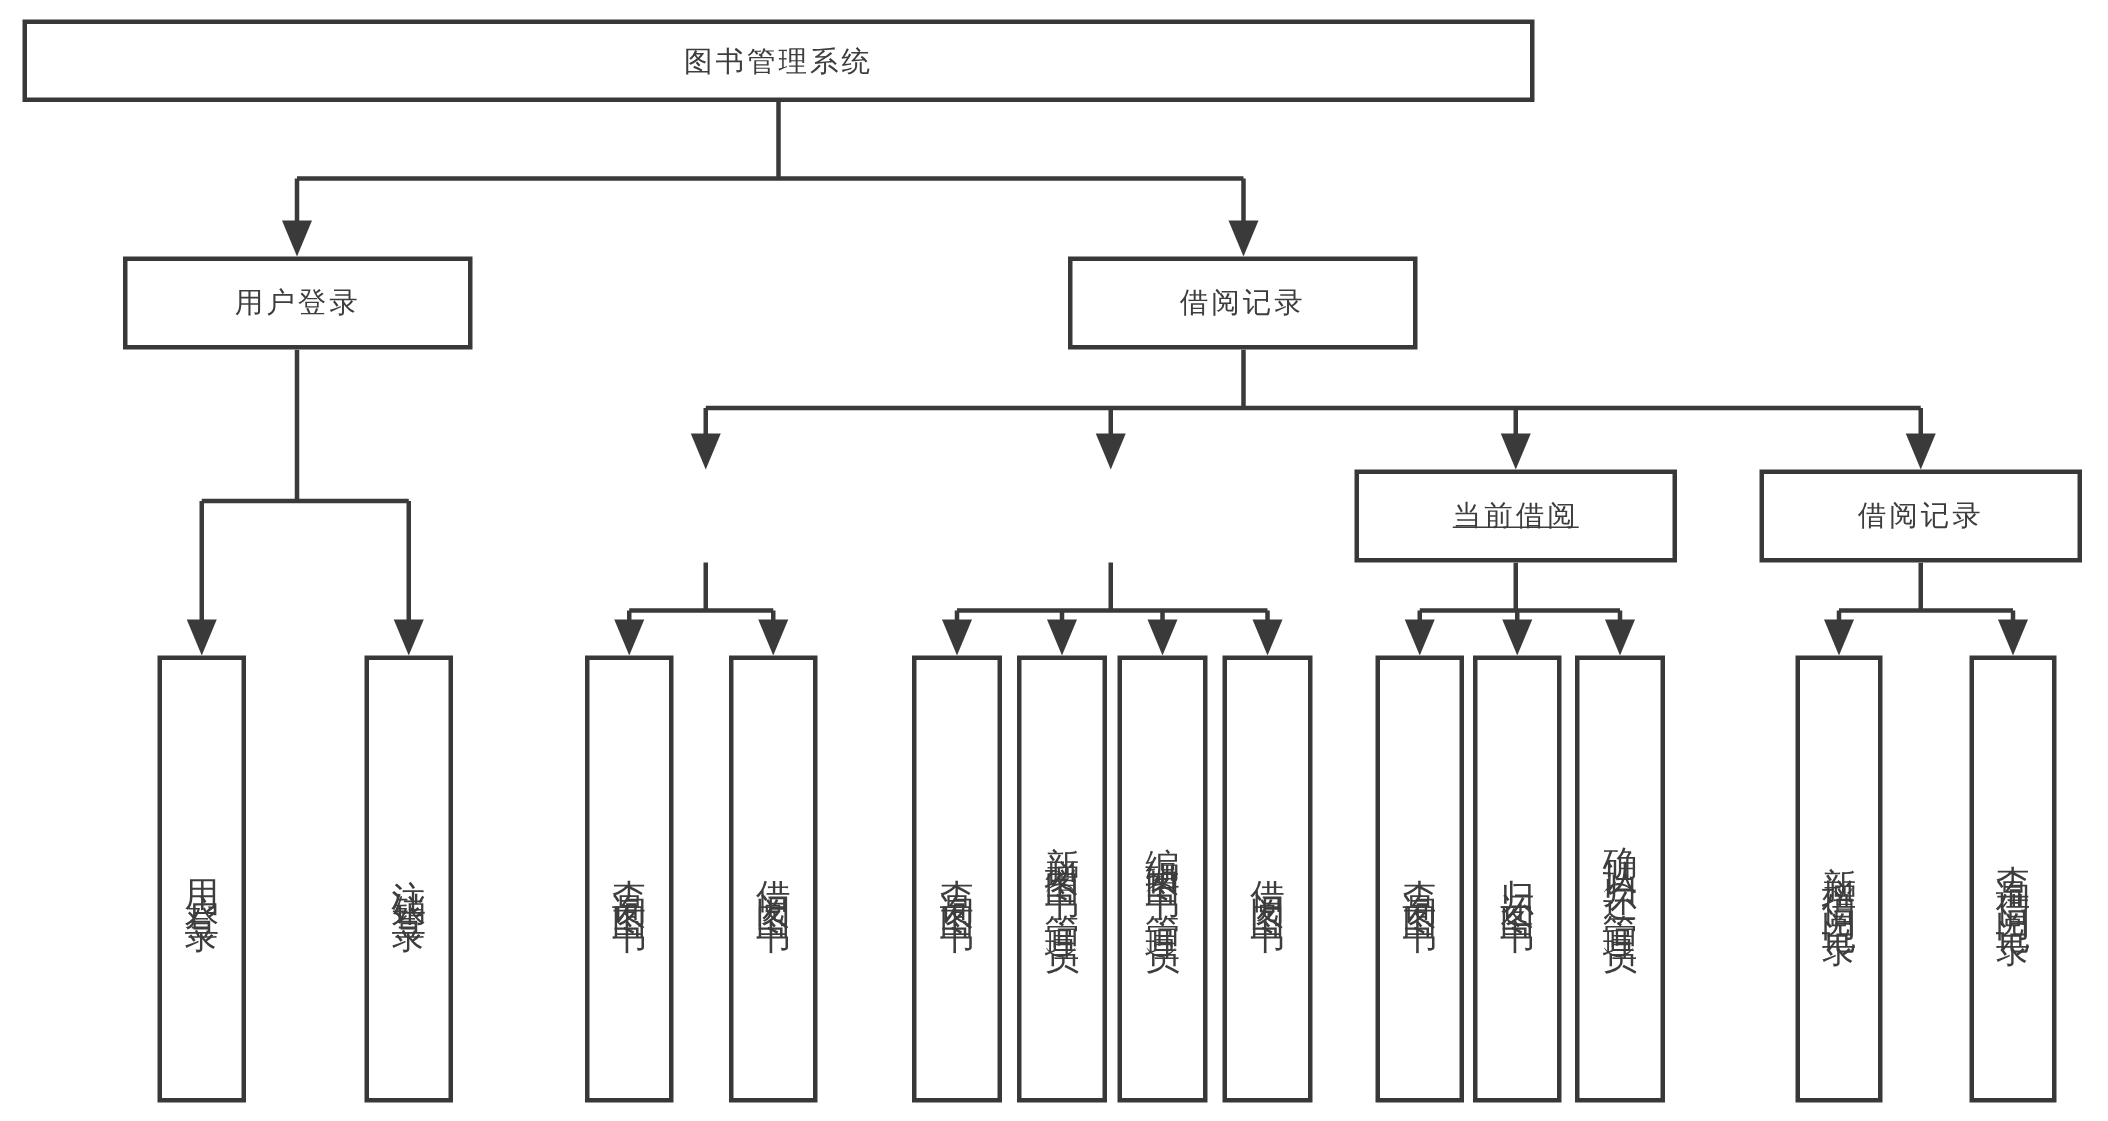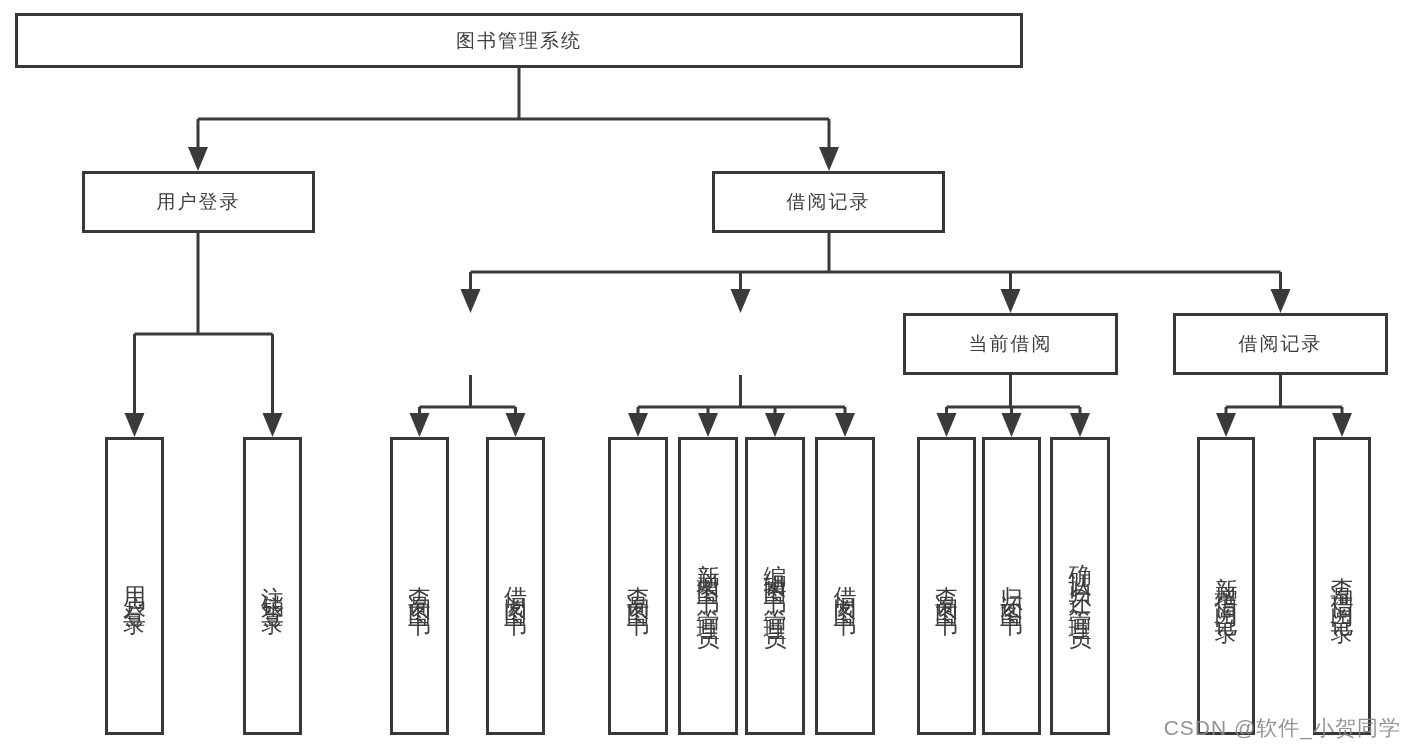--- a/index.html
+++ b/index.html
@@ -108,21 +108,21 @@
     <span>图书管理系统</span>
   </div>
 
   <div class="node h-node l1-node" style="left:82px;">
     <span>用户登录</span>
   </div>
   <div class="node h-node l1-node" style="left:712px;">
     <span>借阅记录</span>
   </div>
 
-  <div class="node h-node l2-node" style="left:903px;">
+  <div class="node h-node l2-node" style="left:903px;text-decoration:underline;">
     <span>当前借阅</span>
   </div>
   <div class="node h-node l2-node" style="left:1173px;">
     <span>借阅记录</span>
   </div>
 
   <div class="node leaf-node" style="left:105px;width:59px;">
     <span class="vtext">用户登录</span>
   </div>
   <div class="node leaf-node" style="left:243px;width:59px;">
@@ -159,15 +159,14 @@
     <span class="vtext">确认归还（管理员）</span>
   </div>
 
   <div class="node leaf-node" style="left:1197px;width:58px;">
     <span class="vtext">新增借阅记录</span>
   </div>
   <div class="node leaf-node" style="left:1313px;width:58px;">
     <span class="vtext">查询借阅记录</span>
   </div>
 
-  <div class="watermark">CSDN @软件_小贺同学</div>
 
 </div>
 
 </body></html>

